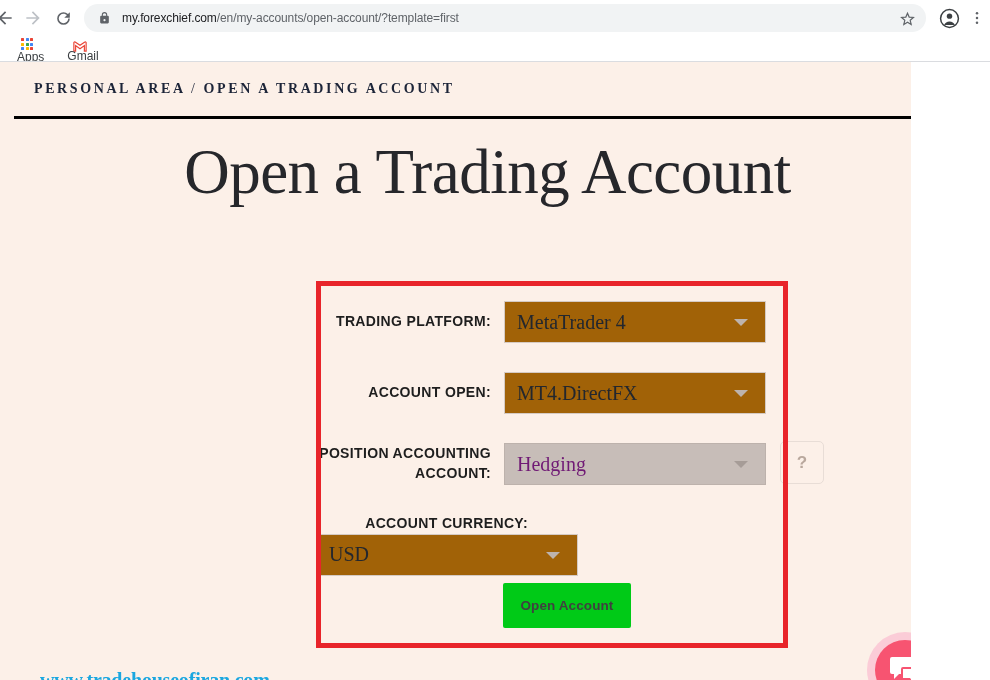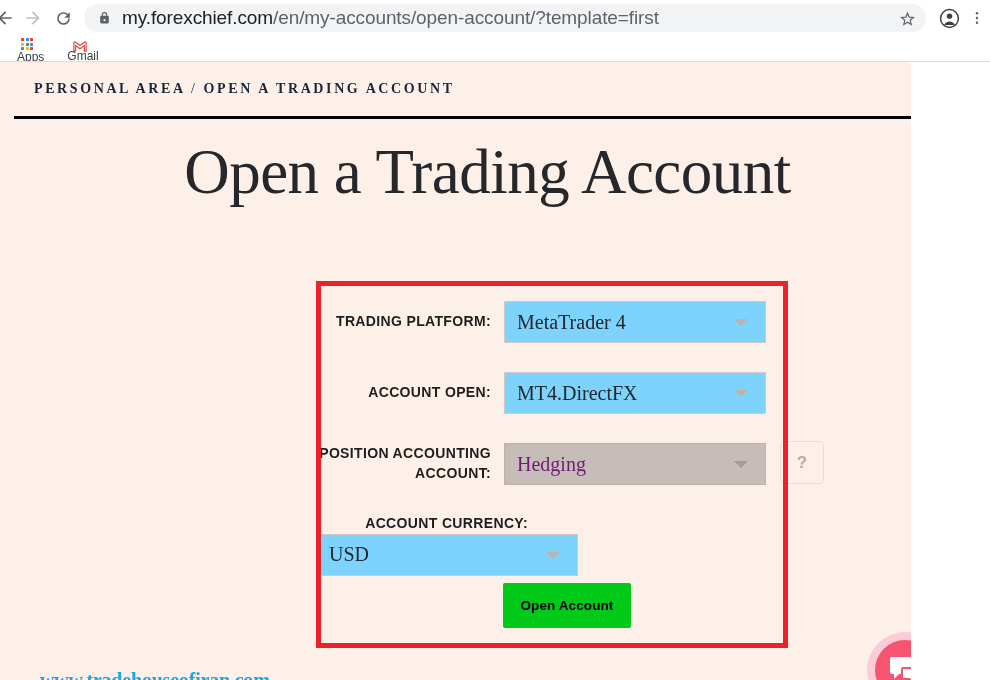--- a/index.html
+++ b/index.html
@@ -35,21 +35,21 @@
     margin: 0 8px 0 6px;
     background: #f1f3f4;
     border-radius: 14px;
     display: flex; align-items: center;
     padding: 0 10px 0 14px;
     min-width: 0;
   }
   .lock-icon { flex: 0 0 auto; margin-right: 11px; display: flex; }
   .url-text {
     flex: 1 1 auto;
-    font-size: 19px;
+    font-size: 12px;
     color: #202124;
     white-space: nowrap;
     overflow: hidden;
     letter-spacing: -0.1px;
   }
   .url-text .url-dim { color: #5f6368; }
   .star-btn { flex: 0 0 auto; margin-left: 6px; display: flex; }
   .profile-btn { width: 30px; flex: 0 0 auto; display: flex; align-items: center; justify-content: center; }
   .menu-btn { width: 26px; flex: 0 0 auto; display: flex; align-items: center; justify-content: center; }
 
@@ -161,21 +161,21 @@
     font-size: 14px;
     font-weight: bold;
     letter-spacing: 0.35px;
     color: #1e1e1e;
     line-height: 1.42;
   }
   .select-box {
     position: relative;
     width: 262px;
     height: 42px;
-    background: #7dd3fc;
+    background: #a16207;
     border: 1px solid #d5cac3;
     display: flex;
     align-items: center;
     padding-left: 12px;
   }
   .select-box.disabled {
     background: #c7bdb8;
     border-color: #bdb2ac;
   }
   .select-value {
@@ -213,21 +213,21 @@
   .open-account-btn {
     position: absolute;
     left: 187px; top: 302px;
     width: 128px; height: 45px;
     background: #00ca17;
     border: none;
     border-radius: 2px;
     font-family: "Liberation Sans", sans-serif;
     font-size: 13.5px;
     font-weight: bold;
-    color: #000000;
+    color: #404040;
     letter-spacing: 0.1px;
     cursor: pointer;
   }
 
   
   .watermark {
     position: absolute;
     left: 40px; top: 607px;
     font-family: "Liberation Serif", serif;
     font-size: 20px;

